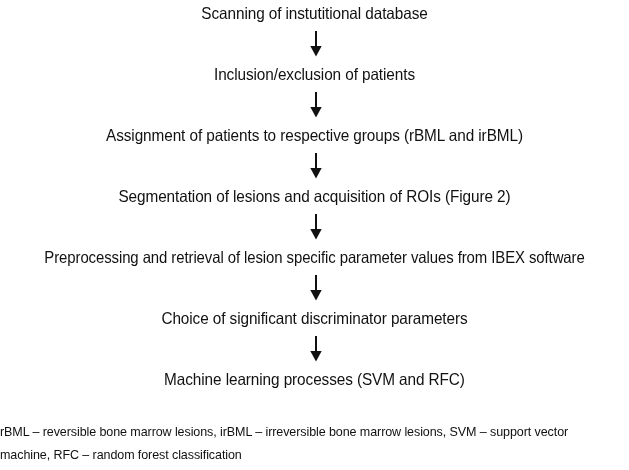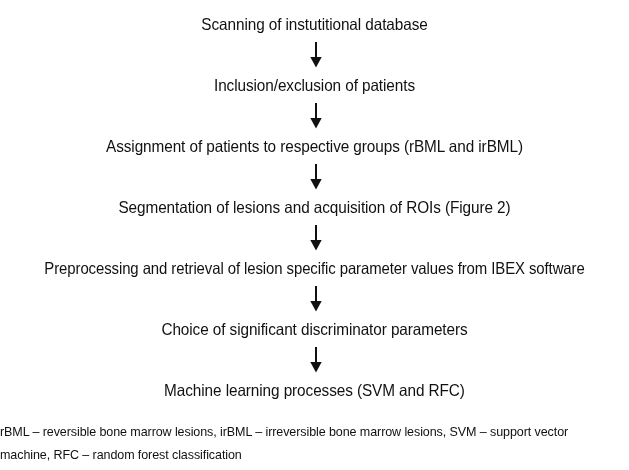--- a/index.html
+++ b/index.html
@@ -11,21 +11,21 @@
     width: 629px;
     height: 470px;
     font-family: "Liberation Sans", "DejaVu Sans", sans-serif;
     color: #000000;
     overflow: hidden;
     position: relative;
   }
 
   #flowchart {
     width: 629px;
-    padding-top: 14px;
+    padding-top: 3px;
     box-sizing: border-box;
   }
 
   .step {
     text-align: center;
     font-size: 16.5px;
     line-height: 20px;
     font-weight: 400;
     letter-spacing: -0.1px;
     white-space: nowrap;

